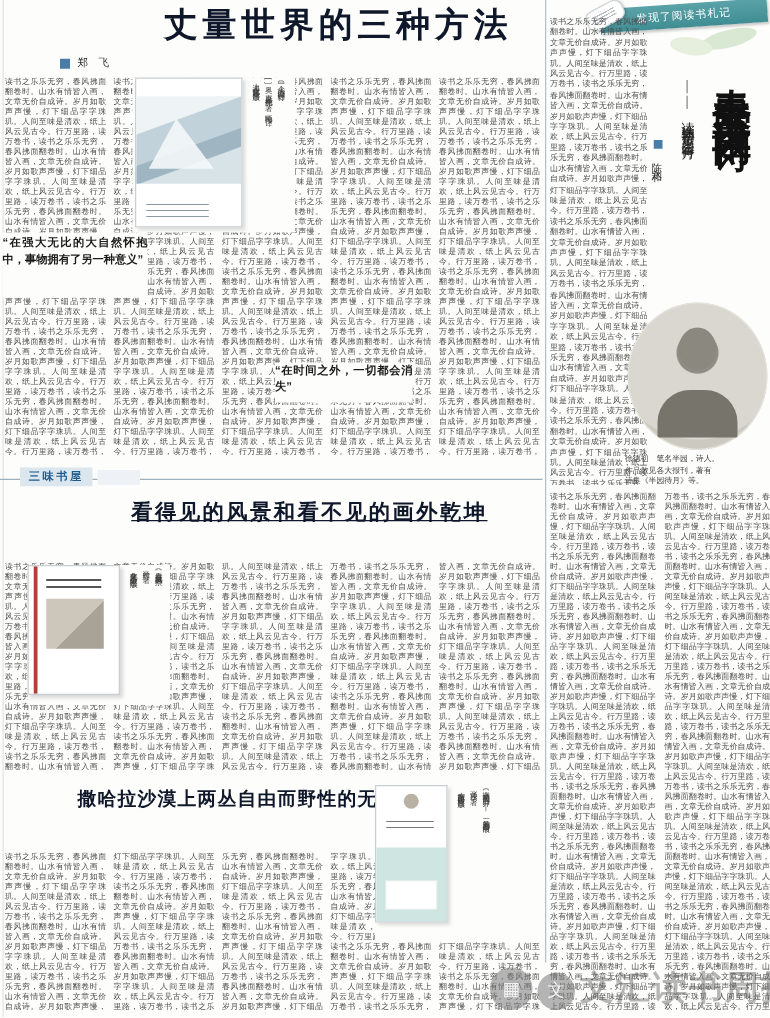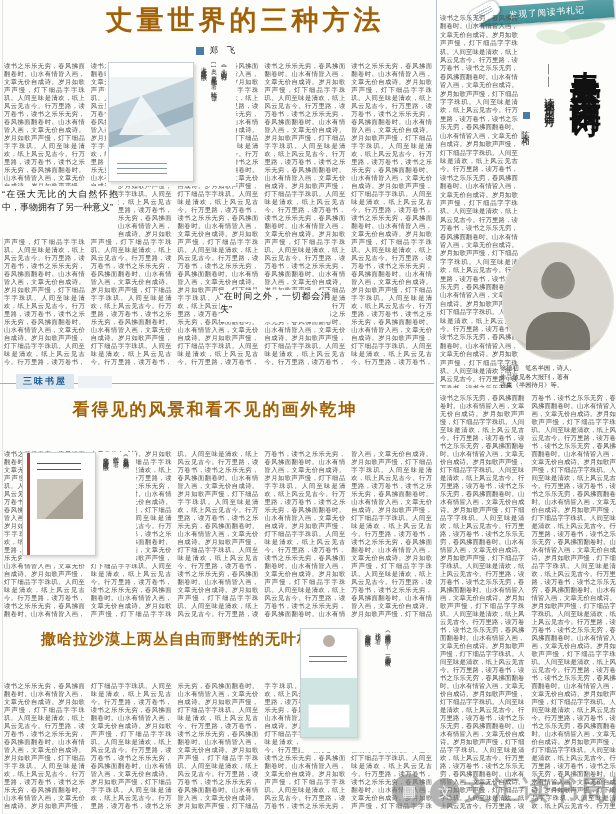--- a/index.html
+++ b/index.html
@@ -7,27 +7,27 @@
         font-family:"Liberation Sans",sans-serif;color:#3f3f3f;}
   .abs{position:absolute;}
   
   .cols{font-size:6.3px;line-height:8px;color:#4c4c4c;text-align:justify;
         word-break:break-all;overflow:hidden;column-fill:auto;}
   .c5{column-count:5;column-gap:6px;}
   .c2{column-count:2;column-gap:7px;}
   .single{font-size:6.4px;line-height:8.4px;color:#4c4c4c;text-align:justify;
           word-break:break-all;overflow:hidden;}
   
-  .headline{font-weight:bold;color:#a16207;text-align:center;letter-spacing:2px;
+  .headline{font-weight:bold;color:#0f172a;text-align:right;letter-spacing:2px;
             font-family:"Liberation Sans",sans-serif;}
-  .byline{display:flex;align-items:center;justify-content:center;gap:6px;
-          font-size:8.5px;color:#2b2b2b;letter-spacing:3px;}
+  .byline{display:flex;align-items:center;gap:6px;
+          font-size:8.5px;color:#2b2b2b;letter-spacing:3px;margin-left:48px;}
   .sq{width:8px;height:8px;background:#4a7ca8;display:inline-block;flex:0 0 auto;}
   .overlay{position:absolute;background:#fdfdfc;}
-  .pull-quote{font-weight:normal;font-size:9px;line-height:12.5px;color:#1a1a1a;
+  .pull-quote{font-weight:bold;font-size:9px;line-height:12.5px;color:#1a1a1a;
               text-align:justify;}
   
   .bookwrap{display:flex;gap:5px;}
   .cover{position:relative;border:1px solid #c9cfd2;box-shadow:2px 2px 3px rgba(0,0,0,.15);
          background:#fff;overflow:hidden;flex:0 0 auto;}
   .vcap{writing-mode:vertical-rl;font-size:6px;line-height:10px;color:#3c3c3c;
         letter-spacing:1px;height:100%;}
   .vcap span{display:block;}
   
   .mountain{position:absolute;left:0;top:14px;width:100%;height:70px;
@@ -125,21 +125,21 @@
     <div class="overlay pull-quote" style="left:220px;top:290px;width:110px;height:32px;">“在时间之外，一切都会消失”</div>
   </div>
 
   <div class="abs" style="left:0;top:372px;width:434px;height:18px;">
     <div class="rule"></div>
     <div class="tab">三味书屋</div>
     <div class="tab-ghost"></div>
   </div>
 
   <div class="abs" style="left:0;top:390px;width:434px;height:232px;">
-    <div class="headline abs" style="left:40px;top:8px;width:350px;font-size:17px;letter-spacing:2px;">看得见的风景和看不见的画外乾坤</div>
+    <div class="headline abs" style="left:40px;top:8px;width:350px;font-size:17px;letter-spacing:2px;text-decoration:underline;">看得见的风景和看不见的画外乾坤</div>
     <div class="cols c5 abs" style="left:4px;top:60px;width:428px;height:170px;">读书之乐乐无穷，春风拂面翻卷时。山水有情皆入画，文章无价自成诗。岁月如歌声声慢，灯下细品字字珠玑。人间至味是清欢，纸上风云见古今。行万里路，读万卷书，读书之乐乐无穷，春风拂面翻卷时。山水有情皆入画，文章无价自成诗。岁月如歌声声慢，灯下细品字字珠玑。人间至味是清欢，纸上风云见古今。行万里路，读万卷书，读书之乐乐无穷，春风拂面翻卷时。山水有情皆入画，文章无价自成诗。岁月如歌声声慢，灯下细品字字珠玑。人间至味是清欢，纸上风云见古今。行万里路，读万卷书，读书之乐乐无穷，春风拂面翻卷时。山水有情皆入画，文章无价自成诗。岁月如歌声声慢，灯下细品字字珠玑。人间至味是清欢，纸上风云见古今。行万里路，读万卷书，读书之乐乐无穷，春风拂面翻卷时。山水有情皆入画，文章无价自成诗。岁月如歌声声慢，灯下细品字字珠玑。人间至味是清欢，纸上风云见古今。行万里路，读万卷书，读书之乐乐无穷，春风拂面翻卷时。山水有情皆入画，文章无价自成诗。岁月如歌声声慢，灯下细品字字珠玑。人间至味是清欢，纸上风云见古今。行万里路，读万卷书，读书之乐乐无穷，春风拂面翻卷时。山水有情皆入画，文章无价自成诗。岁月如歌声声慢，灯下细品字字珠玑。人间至味是清欢，纸上风云见古今。行万里路，读万卷书，读书之乐乐无穷，春风拂面翻卷时。山水有情皆入画，文章无价自成诗。岁月如歌声声慢，灯下细品字字珠玑。人间至味是清欢，纸上风云见古今。行万里路，读万卷书，读书之乐乐无穷，春风拂面翻卷时。山水有情皆入画，文章无价自成诗。岁月如歌声声慢，灯下细品字字珠玑。人间至味是清欢，纸上风云见古今。行万里路，读万卷书，读书之乐乐无穷，春风拂面翻卷时。山水有情皆入画，文章无价自成诗。岁月如歌声声慢，灯下细品字字珠玑。人间至味是清欢，纸上风云见古今。行万里路，读万卷书，读书之乐乐无穷，春风拂面翻卷时。山水有情皆入画，文章无价自成诗。岁月如歌声声慢，灯下细品字字珠玑。人间至味是清欢，纸上风云见古今。行万里路，读万卷书，读书之乐乐无穷，春风拂面翻卷时。山水有情皆入画，文章无价自成诗。岁月如歌声声慢，灯下细品字字珠玑。人间至味是清欢，纸上风云见古今。行万里路，读万卷书，读书之乐乐无穷，春风拂面翻卷时。山水有情皆入画，文章无价自成诗。岁月如歌声声慢，灯下细品字字珠玑。人间至味是清欢，纸上风云见古今。行万里路，读万卷书，读书之乐乐无穷，春风拂面翻卷时。山水有情皆入画，文章无价自成诗。岁月如歌声声慢，灯下细品字字珠玑。人间至味是清欢，纸上风云见古今。行万里路，读万卷书，读书之乐乐无穷，春风拂面翻卷时。山水有情皆入画，文章无价自成诗。岁月如歌声声慢，灯下细品字字珠玑。人间至味是清欢，纸上风云见古今。行万里路，读万卷书，读书之乐乐无穷，春风拂面翻卷时。山水有情皆入画，文章无价自成诗。岁月如歌声声慢，灯下细品字字珠玑。人间至味是清欢，纸上风云见古今。行万里路，读万卷书，读书之乐乐无穷，春风拂面翻卷时。山水有情皆入画，文章无价自成诗。岁月如歌声声慢，灯下细品字字珠玑。人间至味是清欢，纸上风云见古今。行万里路，读万卷书，读书之乐乐无穷，春风拂面翻卷时。山水有情皆入画，文章无价自成诗。岁月如歌声声慢，灯下细品字字珠玑。人间至味是清欢，纸上风云见古今。行万里路，读万卷书，读书之乐乐无穷，春风拂面翻卷时。山水有情皆入画，文章无价自成诗。岁月如歌声声慢，灯下细品字字珠玑。人间至味是清欢，纸上风云见古今。行万里路，读万卷书，读书之乐乐无穷，春风拂面翻卷时。山水有情皆入画，文章无价自成诗。岁月如歌声声慢，灯下细品字字珠玑。人间至味是清欢，纸上风云见古今。行万里路，读万卷书，读书之乐乐无穷，春风拂面翻卷时。山水有情皆入画，文章无价自成诗。岁月如歌声声慢，灯下细品字字珠玑。人间至味是清欢，纸上风云见古今。行万里路，读万卷书，读书之乐乐无穷，春风拂面翻卷时。山水有情皆入画，文章无价自成诗。岁月如歌声声慢，灯下细品字字珠玑。人间至味是清欢，纸上风云见古今。行万里路，读万卷书，</div>
 
     <div class="overlay bookwrap" style="left:22px;top:62px;width:114px;height:112px;">
       <div class="cover" style="width:72px;height:102px;">
         <div class="cover2-spine"></div>
         <div class="cover2-lines"></div>
         <div class="cover2-img"></div>
       </div>
       <div class="vcap" style="height:104px;">
         <span>《看得见的风景》</span>

